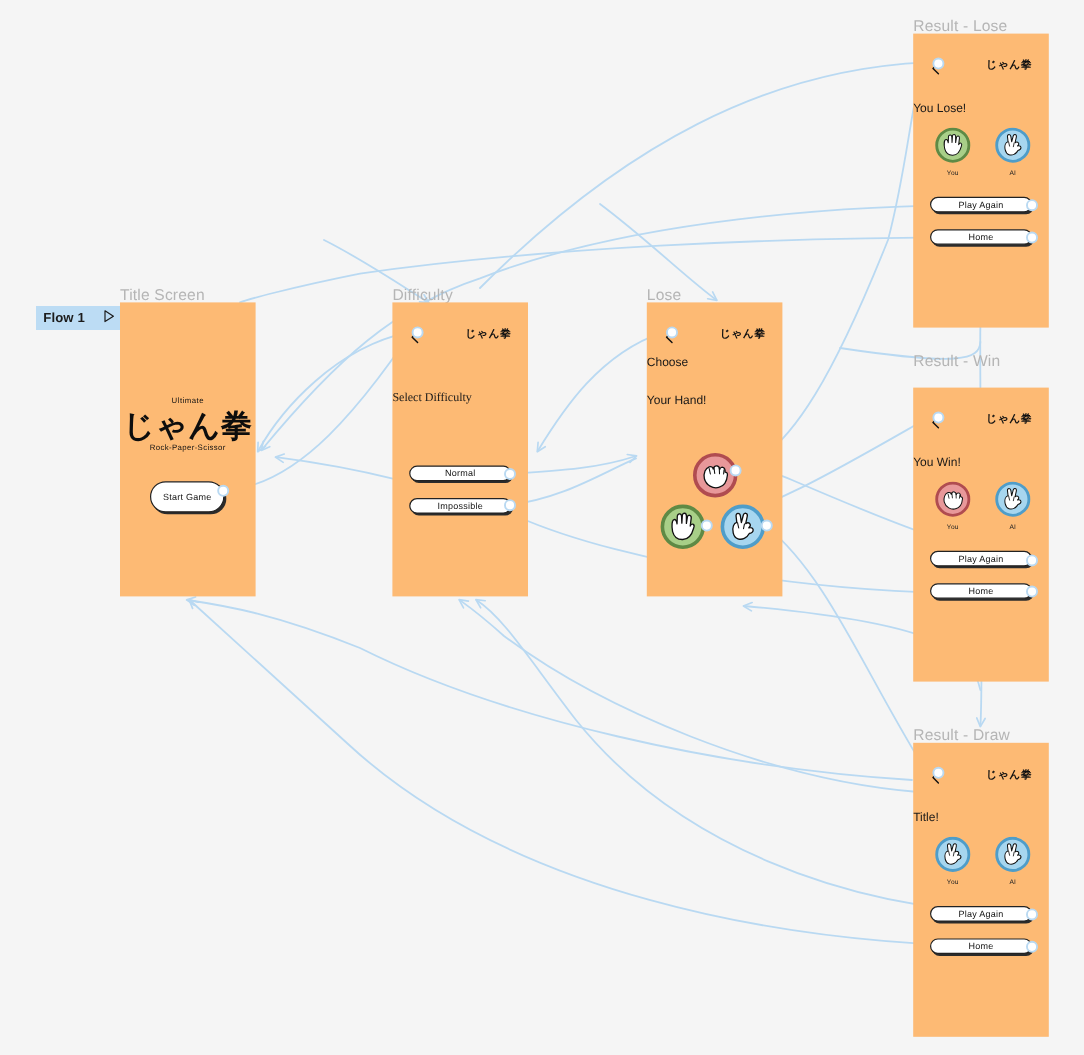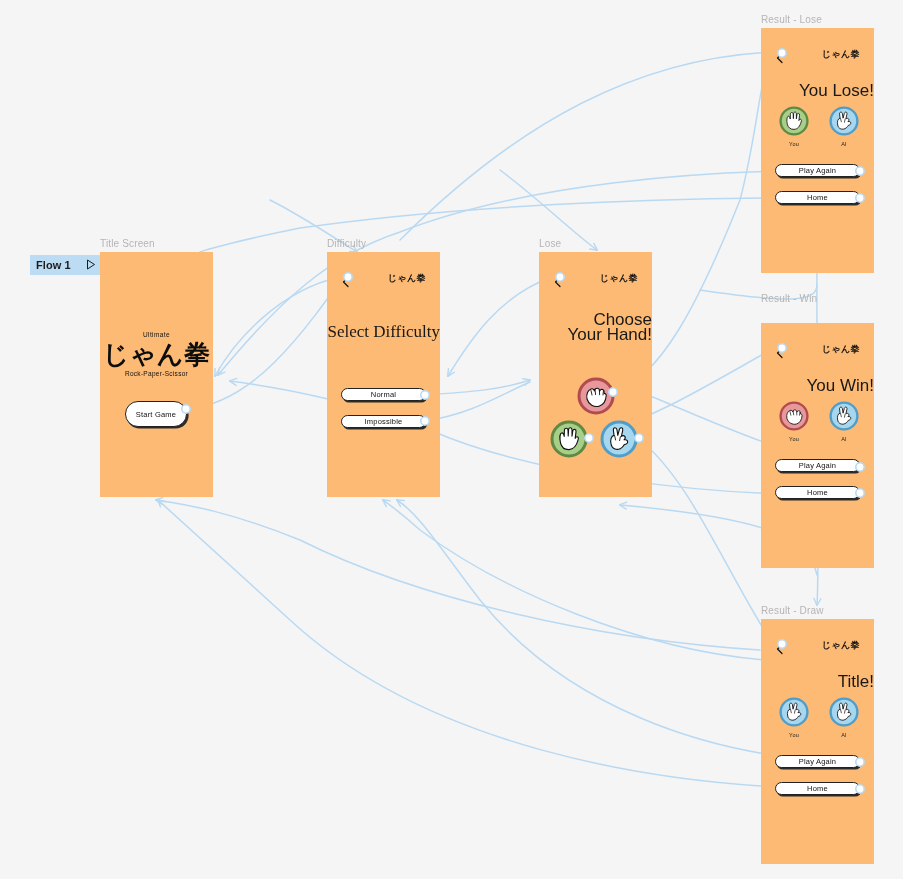--- a/index.html
+++ b/index.html
@@ -22,21 +22,21 @@
     background:#bcdcf4;
     display:flex;align-items:center;justify-content:space-between;
     padding:0 6px;box-sizing:border-box;
   }
   .flow-badge .flow-label{font-size:11px;font-weight:bold;color:#1c1c1c;letter-spacing:.1px;}
   .flow-badge .play-tri{display:block;}
 
   
   .frame{position:absolute;background:#fdba74;box-sizing:border-box;}
   .frame-title{
-    position:absolute;font-size:10px;color:#b5b5b5;
+    position:absolute;font-size:13px;color:#b5b5b5;
     white-space:nowrap;letter-spacing:.15px;
   }
 
   .screen{position:absolute;inset:0;overflow:hidden;}
 
   
   .topbar{
     position:absolute;left:0;right:0;top:22px;height:16px;
     display:flex;align-items:center;
   }
@@ -47,22 +47,22 @@
   }
 
   
   .title-block{position:absolute;left:0;right:0;top:78px;text-align:center;}
   .t-small{font-size:6.5px;color:#111;letter-spacing:.4px;line-height:9px;}
   .t-big{font-size:26px;font-weight:bold;color:#0d0d0d;line-height:30px;letter-spacing:.5px;}
   .t-sub{font-size:6.5px;color:#111;letter-spacing:.3px;line-height:10px;}
 
   
   .heading{
-    position:absolute;left:0;right:0;text-align:right;
-    font-size:17px;color:#181818;line-height:15px;
+    position:absolute;left:0;right:0;text-align:left;
+    font-size:10px;color:#181818;line-height:15px;
   }
 
   
   .pill{
     position:absolute;box-sizing:border-box;
     border:1.2px solid #222;border-radius:999px;background:#fff;
     display:flex;align-items:center;justify-content:center;
     font-size:7.5px;color:#111;letter-spacing:.2px;
     box-shadow:1.6px 1.6px 0 #2b2b2b;
   }
@@ -169,21 +169,21 @@
   <div class="frame" style="left:539px;top:252px;width:113px;height:245px;">
     <div class="screen">
       <div class="topbar">
         <span class="back-ic">
           <svg width="10" height="12" viewBox="0 0 10 12">
             <path d="M7,1.5 L2.5,6 L7,10.5" fill="none" stroke="#111" stroke-width="1.2" stroke-linecap="round" stroke-linejoin="round"></path>
           </svg>
         </span>
         <span class="brand">じゃん拳</span>
       </div>
-      <div class="heading" style="top:60px;">Choose</div>
+      <div class="heading" style="top:43px;">Choose</div>
       <div class="heading" style="top:75px;">Your Hand!</div>
 
       <div class="hand" style="left:38px;top:125px;">
         <svg width="38" height="38" viewBox="0 0 38 38">
           <circle cx="19" cy="19" r="17" fill="#e8989a" stroke="#b04c50" stroke-width="3"></circle>
           <path d="M10,22 C9,17 11,13 14,12 C16,11.4 17,12.4 17.4,14
                    C17.6,12 19,11 20.6,11.3 C22,11.6 22.6,12.8 22.7,14.2
                    C23.2,12.6 24.6,12 25.8,12.6 C27,13.2 27.4,14.6 27.2,16.4
                    C28.6,16.4 29.4,17.4 29.2,18.8 C28.8,23.6 26.6,28 22,29.2
                    C17,30.4 11.6,27.6 10,22 Z" fill="#ffffff" stroke="#111" stroke-width="1.1" stroke-linejoin="round"></path>

